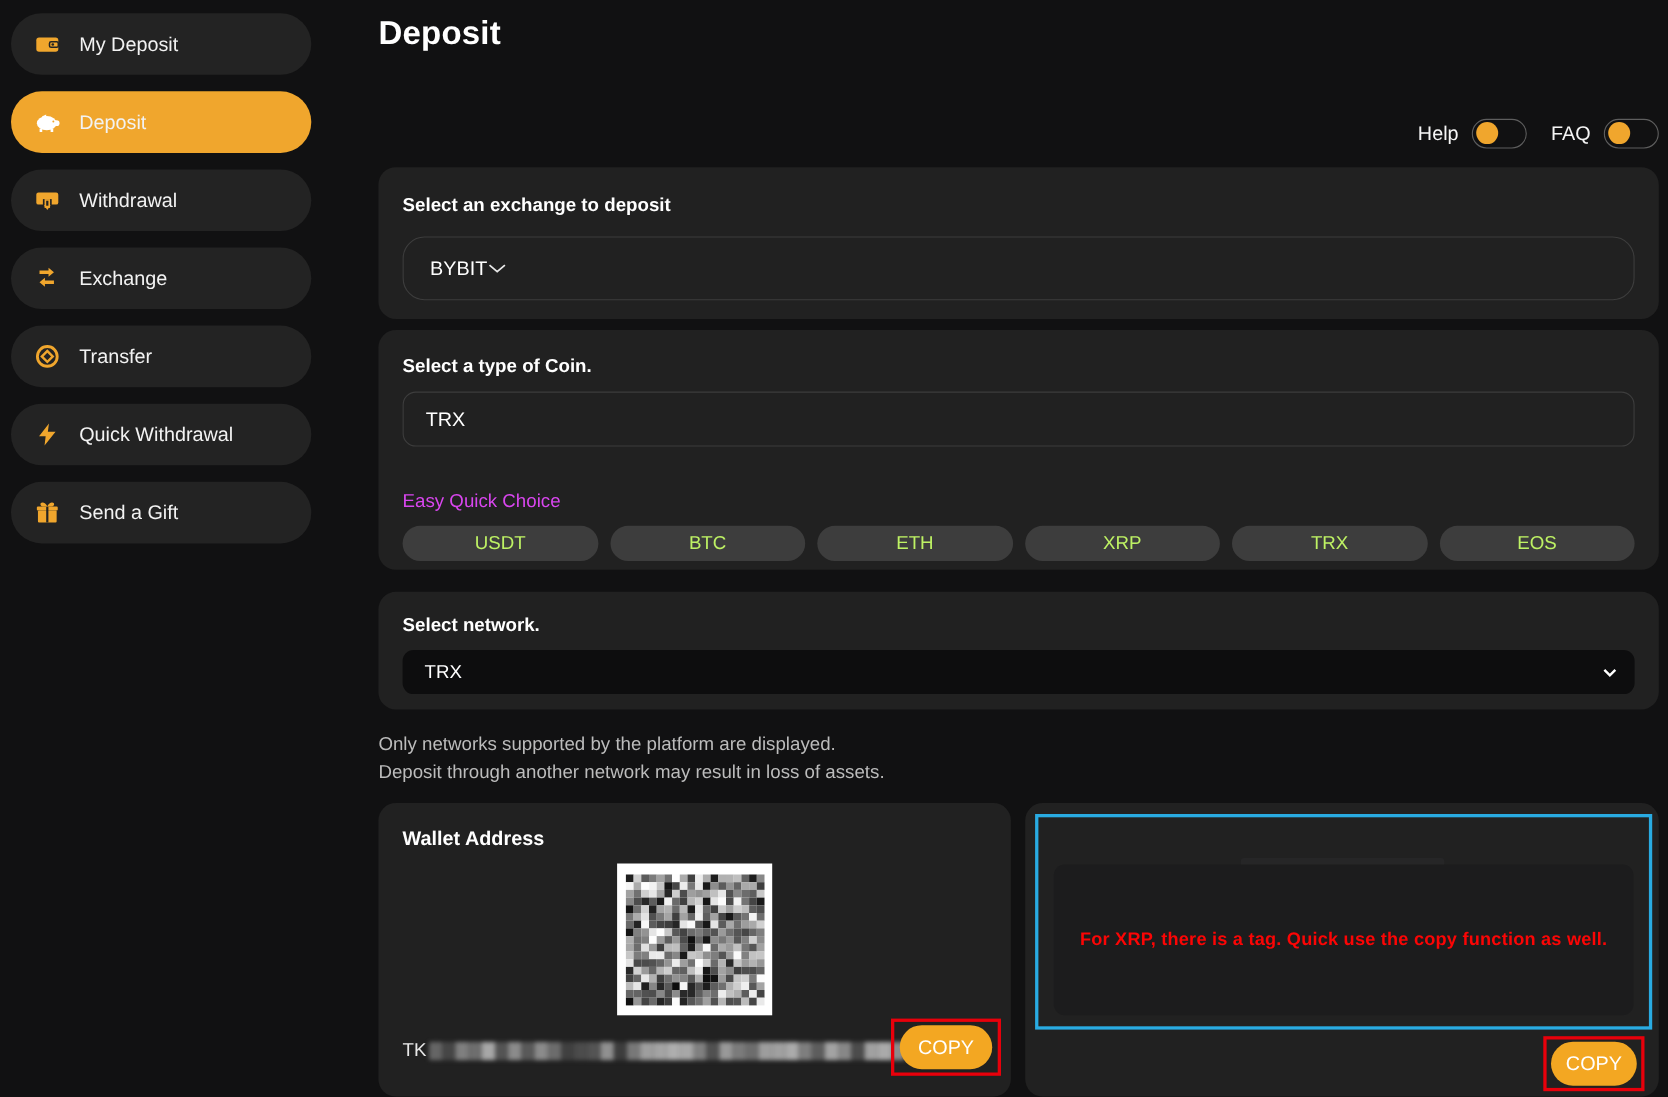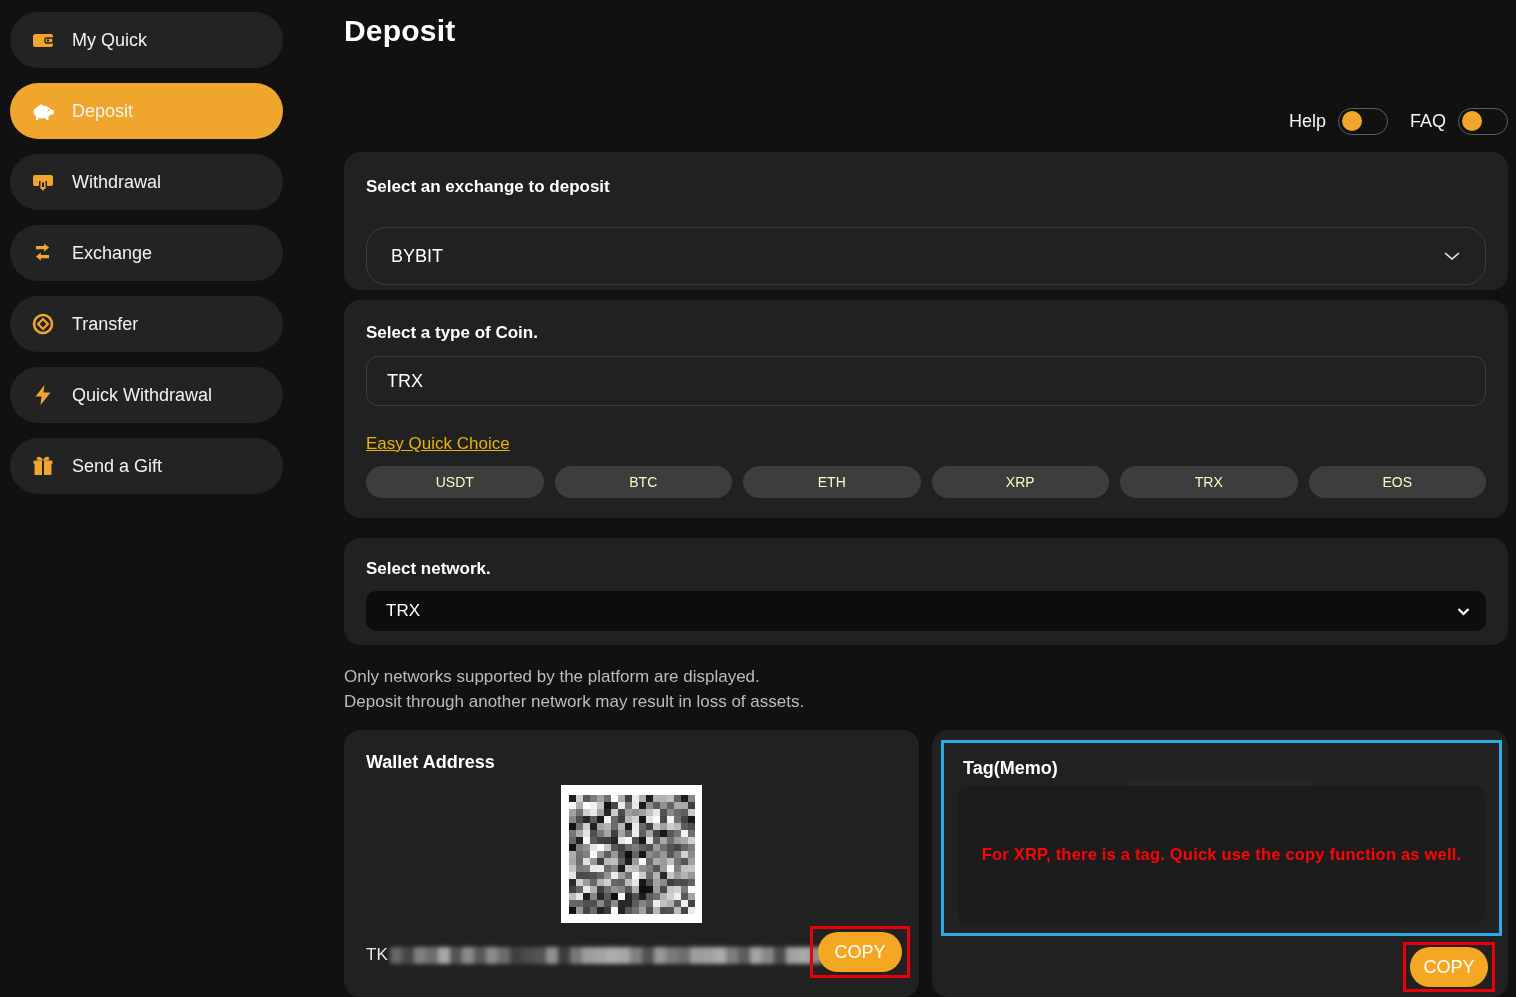--- a/index.html
+++ b/index.html
@@ -45,34 +45,34 @@
     background:#212121; border-radius:16px; padding:0 22px;
   }
   .card-exchange { top:152px; height:138px; }
   .card-coin     { top:300px; height:218px; }
   .card-network  { top:538px; height:107px; }
   .card-label { font-size:17px; font-weight:700; color:#fff; }
   .card-exchange .card-label { padding-top:25px; }
   .card-coin .card-label     { padding-top:23px; }
   .card-network .card-label  { padding-top:21px; }
   .select-pill {
-    margin-top:30px; height:58px; border:1px solid #3d3d3d; border-radius:20px;
-    display:flex; align-items:center; justify-content:space-between;
+    margin-top:18px; height:58px; border:1px solid #3d3d3d; border-radius:20px;
+    display:flex; align-items:center; 
     padding:0 24px; font-size:18px; color:#fff; cursor:pointer; background:#212121;
   }
   .input-box {
     margin-top:13px; height:50px; border:1px solid #3d3d3d; border-radius:12px;
     display:flex; align-items:center; padding:0 20px; font-size:18px; color:#fff;
     background:#212121; cursor:text;
   }
-  .quick-label { margin-top:28px; font-size:17px; color:#eab308;text-decoration:underline; }
+  .quick-label { margin-top:40px; font-size:17px; color:#d946ef; }
   .quick-row { margin-top:12px; display:flex; gap:11px; }
   .quick-btn {
     flex:1; height:32px; background:#3d3d3d; border:none; border-radius:16px;
-    color:#fef9c3; font-size:14px; font-family:inherit; cursor:pointer;
+    color:#bef264; font-size:17px; font-family:inherit; cursor:pointer;
     display:flex; align-items:center; justify-content:center;
   }
   .network-select {
     margin-top:12px; height:40px; background:#0d0d0e; border-radius:10px;
     display:flex; align-items:center; justify-content:space-between;
     padding:0 16px 0 20px; font-size:17px; color:#fff; cursor:pointer;
   }
   .notes { position:absolute; top:664px; left:0; font-size:17px; color:#bcbcbc; line-height:25px; }
   
   .panel {
@@ -132,21 +132,21 @@
 <aside class="sidebar">
 
   <div class="side-item">
     <span class="ic">
       <svg width="24" height="24" viewBox="0 0 24 24">
           <rect x="2" y="6" width="20" height="13" rx="2.5" fill="#f0a62d"></rect>
           <rect x="14" y="10" width="8" height="5" rx="1.5" fill="#f0a62d" stroke="#232323" stroke-width="1.4"></rect>
           <circle cx="17" cy="12.5" r="1.2" fill="#232323"></circle>
         </svg>
     </span>
-    <span>My Quick</span>
+    <span>My Deposit</span>
   </div>
 
   <div class="side-item active">
     <span class="ic">
       <svg width="24" height="24" viewBox="0 0 24 24">
           <ellipse cx="11.5" cy="13" rx="9" ry="6.5" fill="#fff"></ellipse>
           <circle cx="20.5" cy="13" r="2.6" fill="#fff"></circle>
           <path d="M7 7 L11 5 L11 9 Z" fill="#fff"></path>
           <rect x="5" y="18" width="2.4" height="3" fill="#fff"></rect>
           <rect x="15" y="18" width="2.4" height="3" fill="#fff"></rect>
@@ -636,21 +636,20 @@
           <div style="background: rgb(101, 101, 101);"></div>
         </span>
     </div>
     <div class="copy-outline copy-wallet">
       <button class="copy-pill">COPY</button>
     </div>
   </section>
 
   <section class="panel panel-tag">
     <div class="tag-border">
-      <div class="panel-title">Tag(Memo)</div>
       <div class="tag-smudge"></div>
       <div class="tag-inner">
         <div class="tag-warning">For XRP, there is a tag. Quick use the copy function as well.</div>
       </div>
     </div>
     <div class="copy-outline copy-tag">
       <button class="copy-pill">COPY</button>
     </div>
   </section>
 

